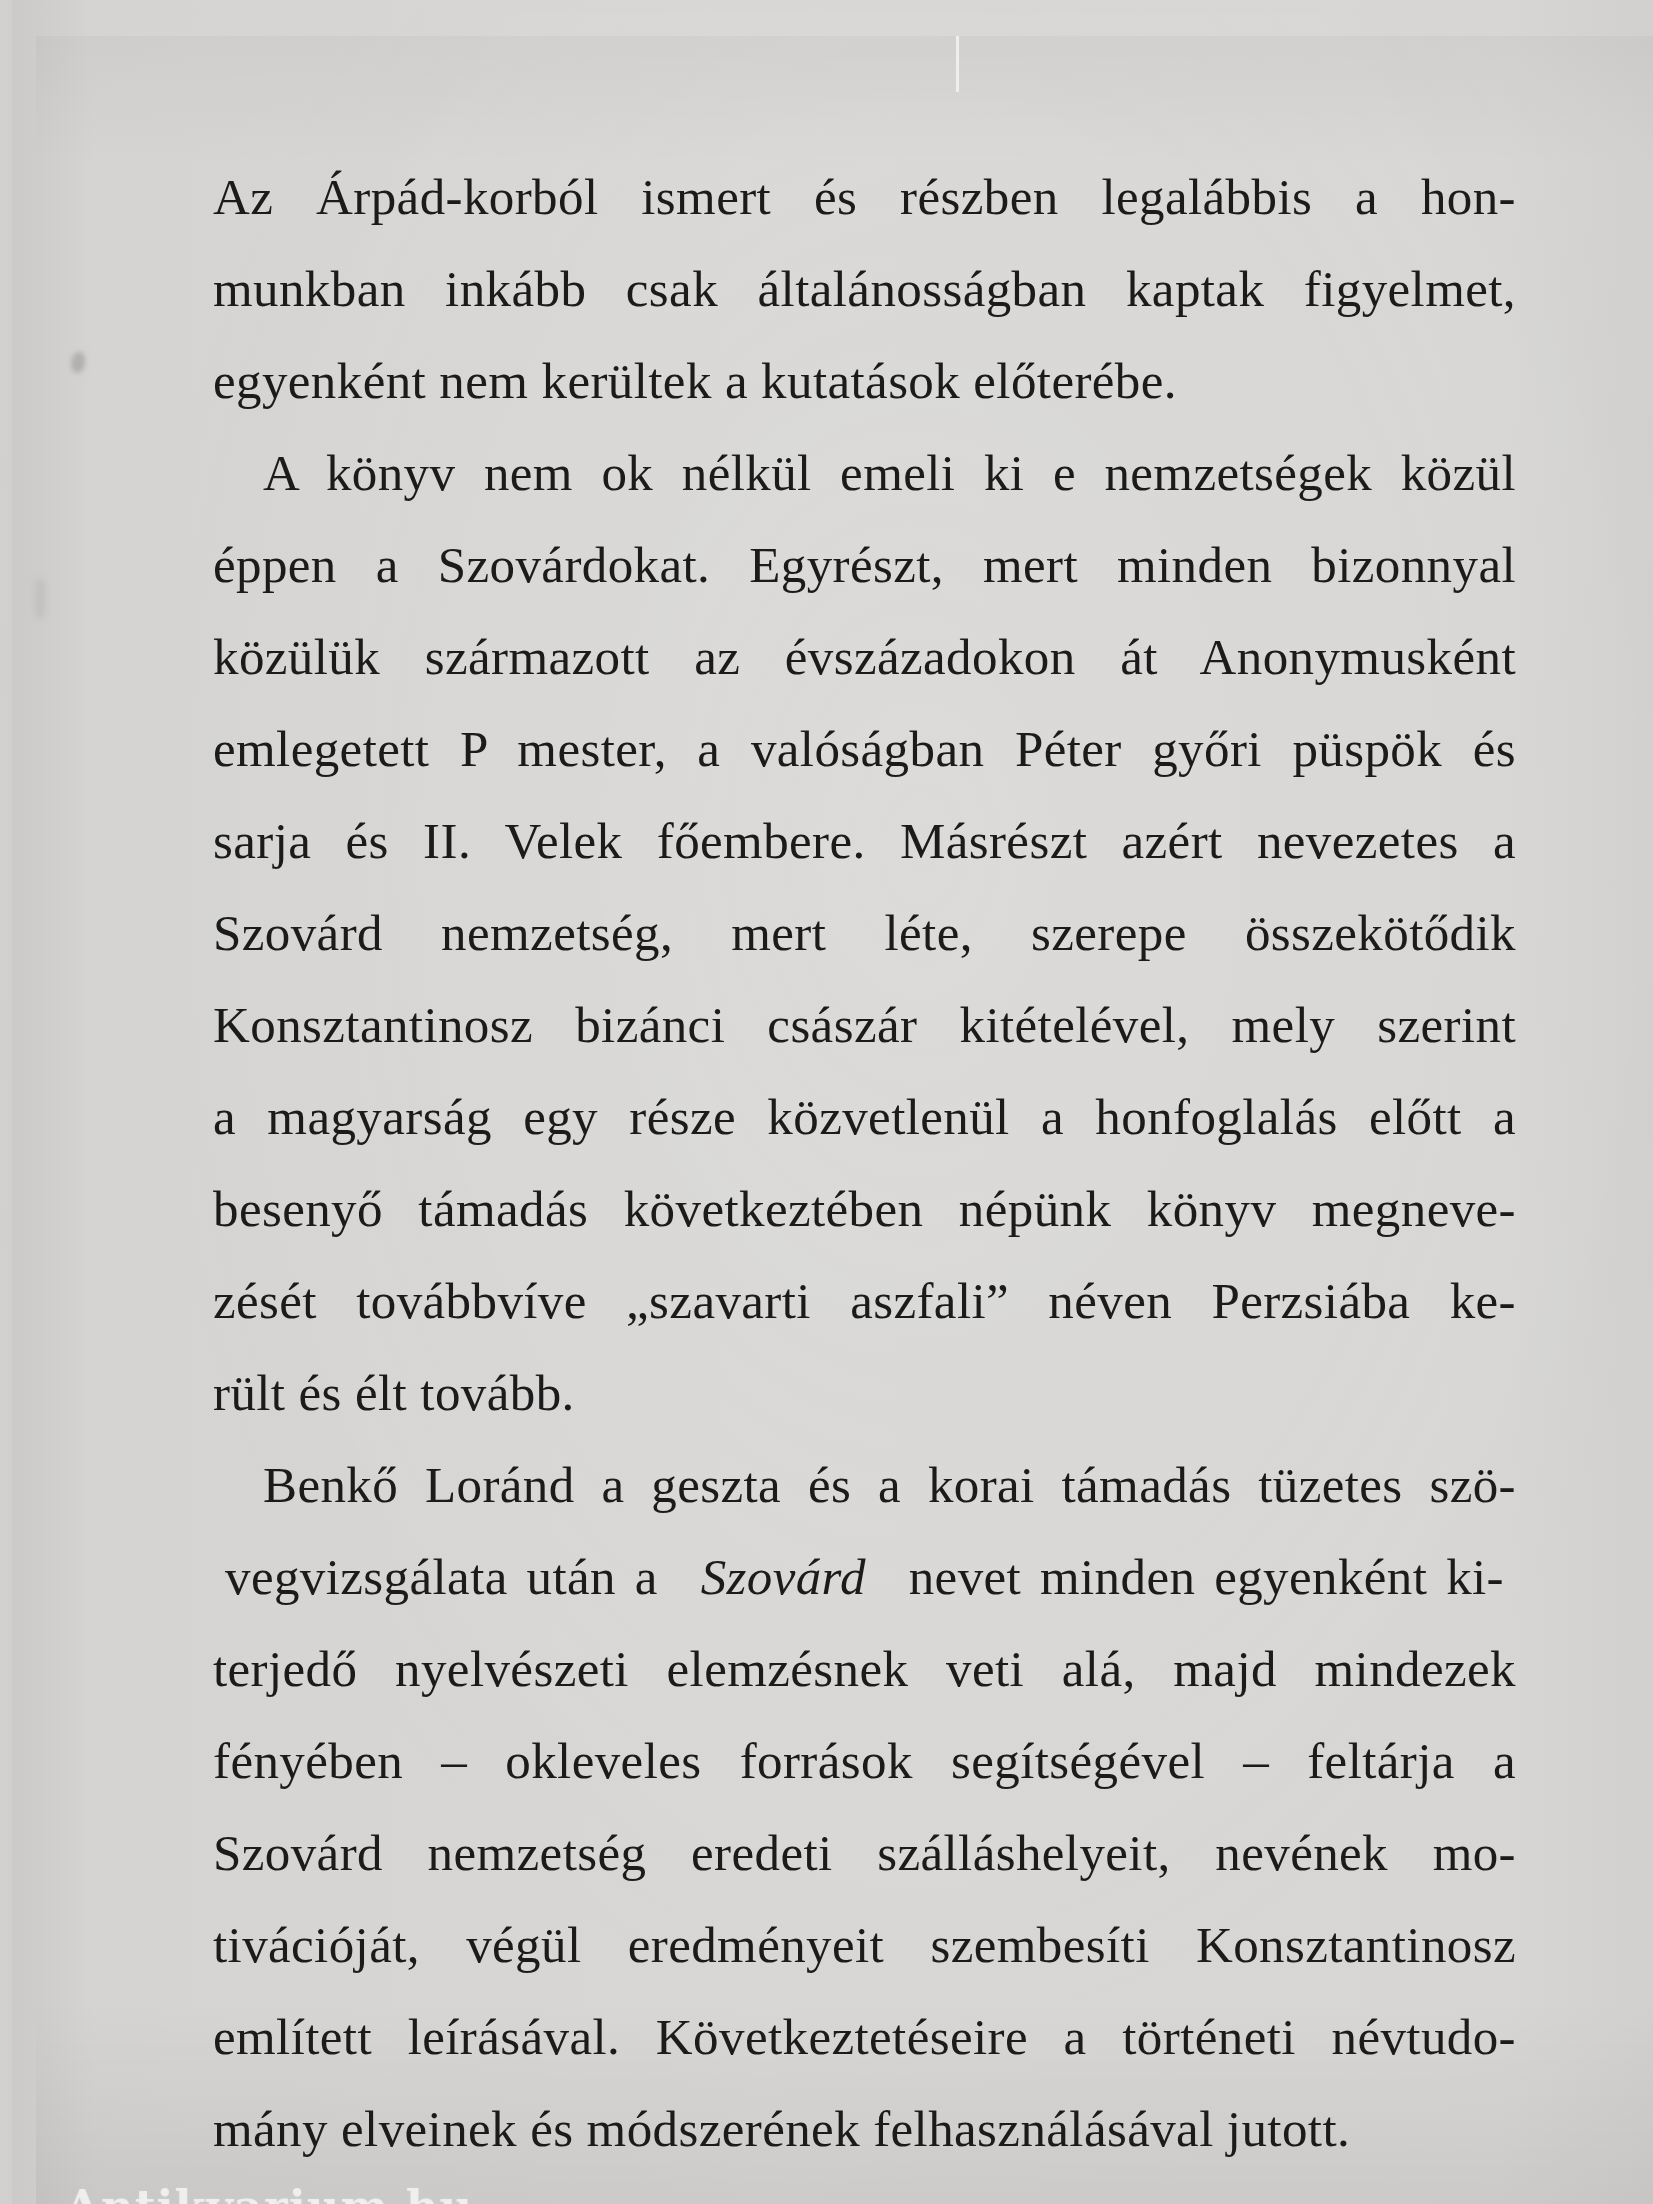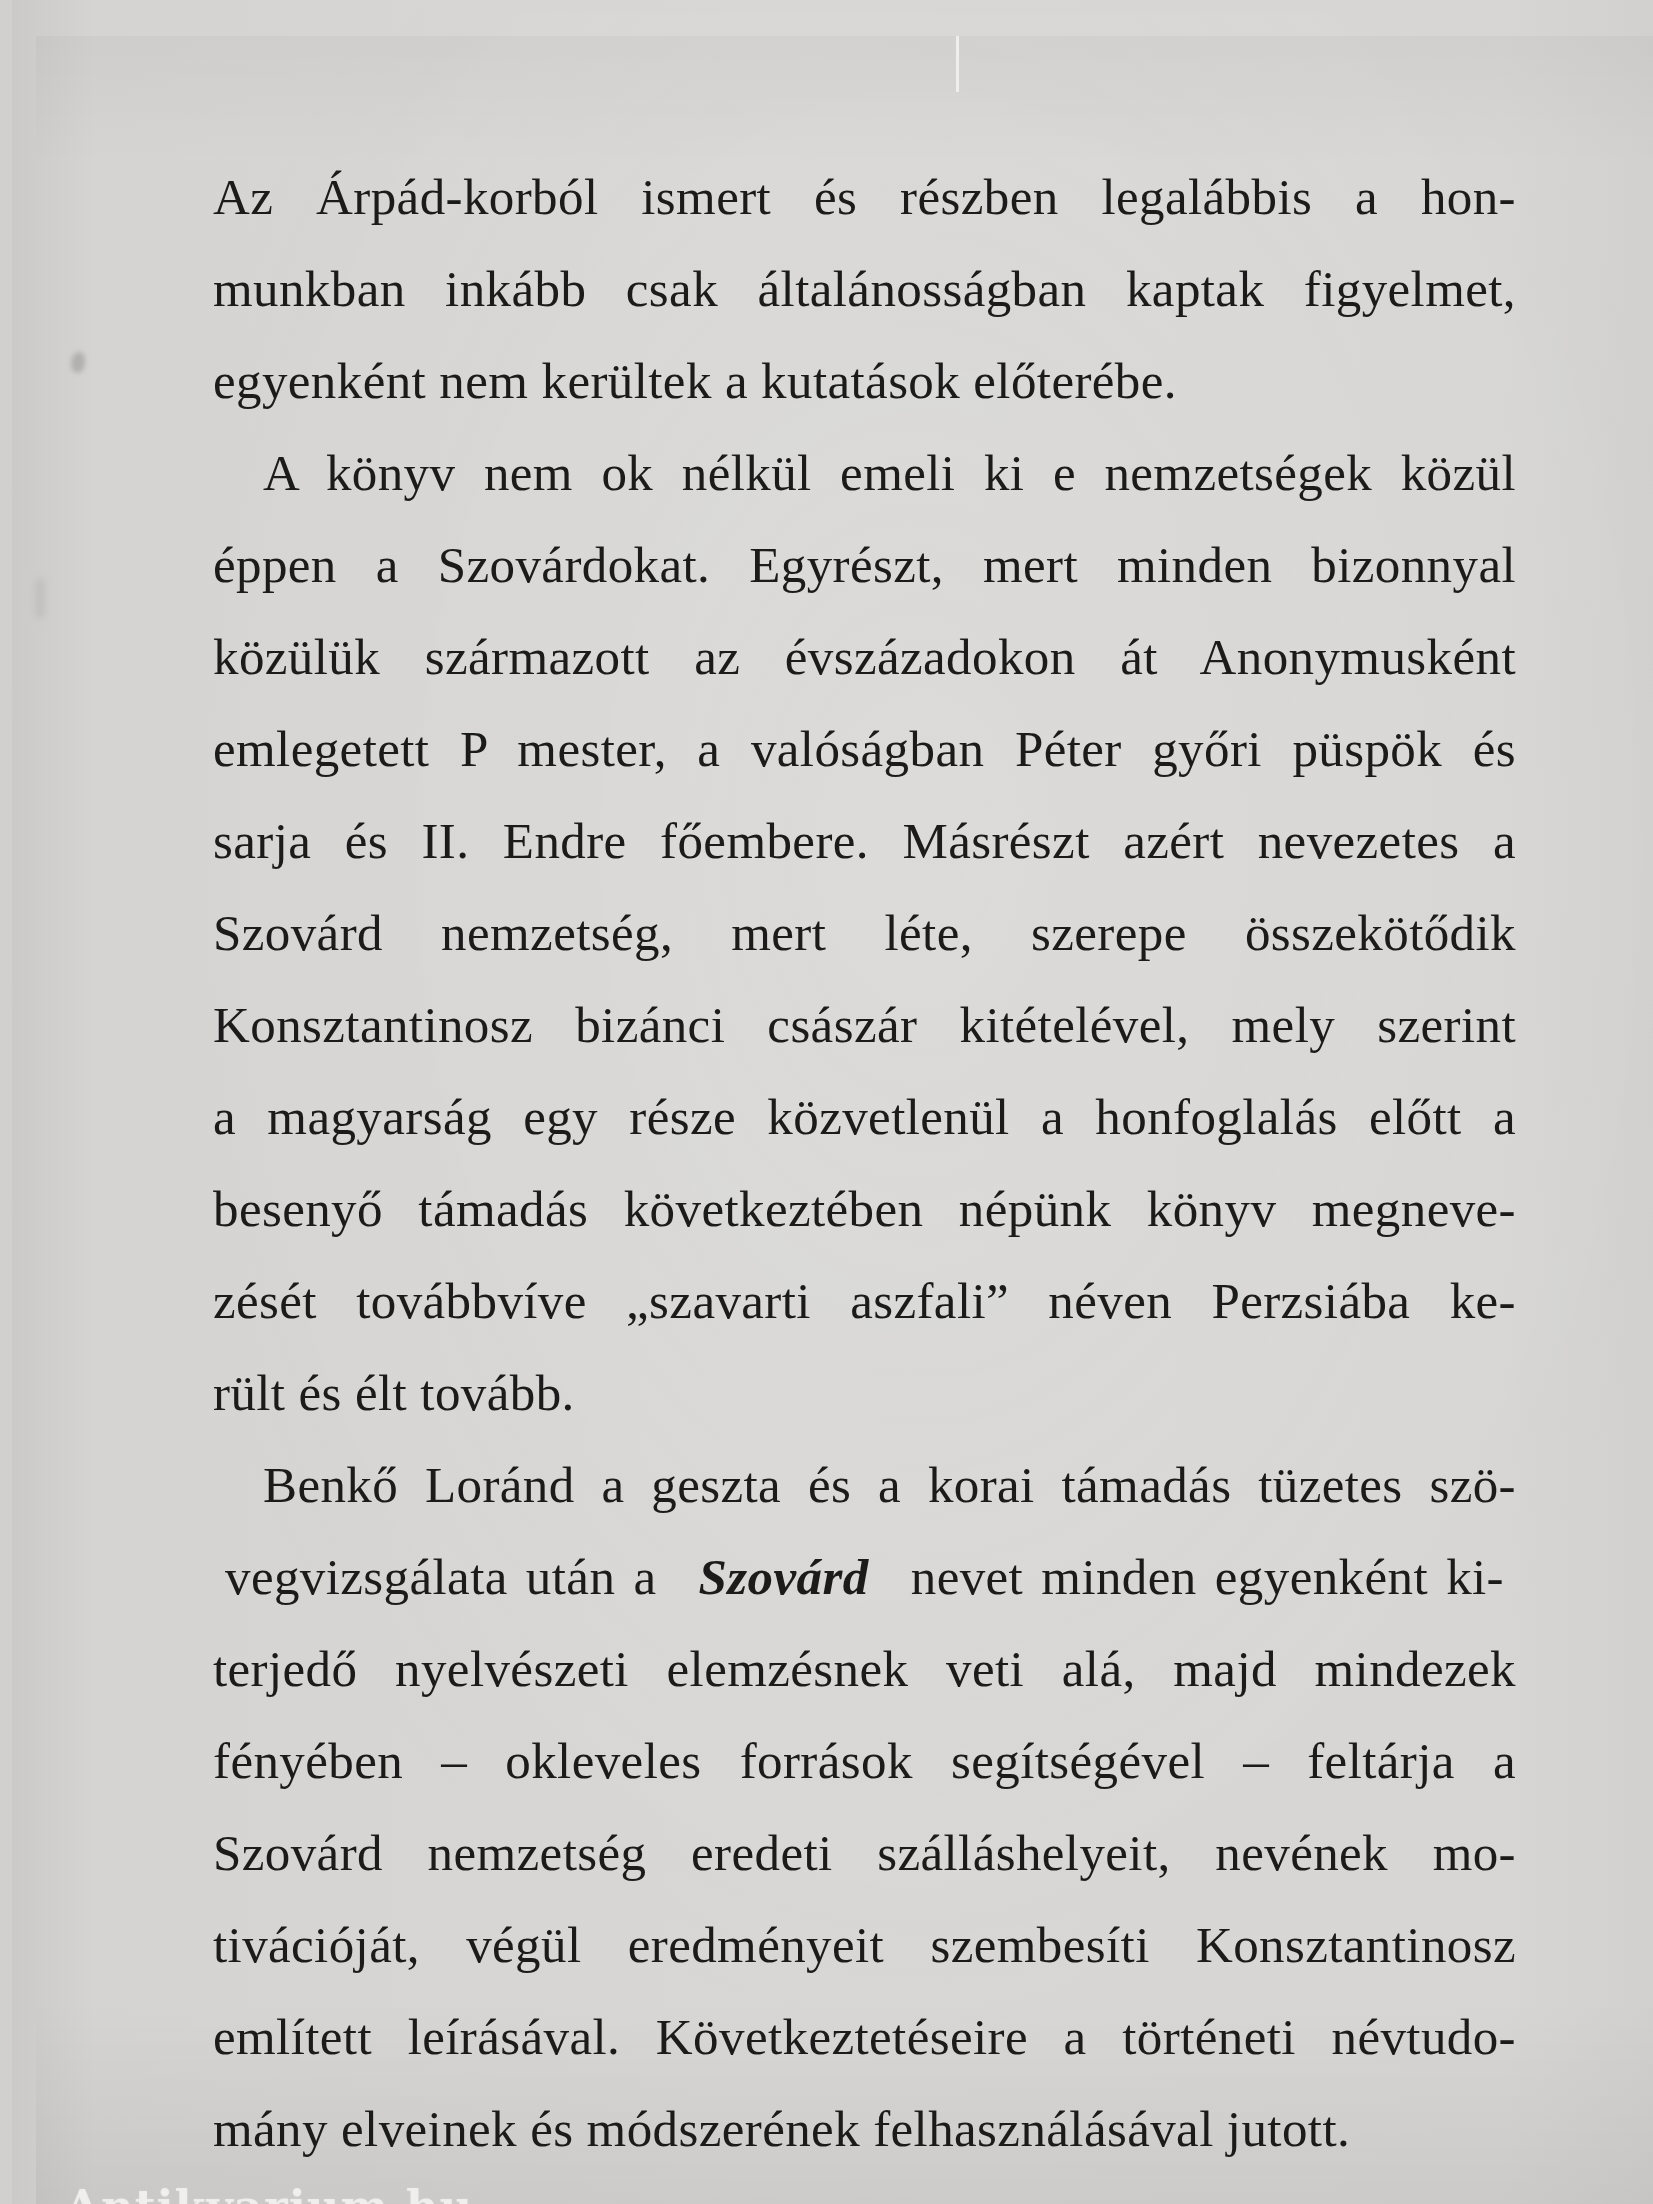--- a/index.html
+++ b/index.html
@@ -38,21 +38,21 @@
   .line {
     height: 80px;
     text-align: justify;
     text-align-last: justify;
     overflow: hidden;
     white-space: nowrap;
   }
   .line.lastline { text-align-last: left; }
   .line.indent  { text-indent: 50px; }
 
-  .italic { font-style: italic; font-weight: bold; }
+  .italic { font-style: italic; }
 
   
   .scratch-line {
     position: absolute;
     left: 920px; top: 0;
     width: 2.9px; height: 56px;
     background: #f2f1ef;
     opacity: 0.9;
   }
   .edge-smudge {
@@ -99,21 +99,21 @@
     <div class="line">Az Árpád-korból ismert és részben legalábbis a hon-</div>
     <div class="line">munkban inkább csak általánosságban kaptak figyelmet,</div>
     <div class="line lastline">egyenként nem kerültek a kutatások előterébe.</div>
   </div>
 
   <div class="paragraph">
     <div class="line indent">A könyv nem ok nélkül emeli ki e nemzetségek közül</div>
     <div class="line">éppen a Szovárdokat. Egyrészt, mert minden bizonnyal</div>
     <div class="line">közülük származott az évszázadokon át Anonymusként</div>
     <div class="line">emlegetett P mester, a valóságban Péter győri püspök és</div>
-    <div class="line">sarja és II. Endre főembere. Másrészt azért nevezetes a</div>
+    <div class="line">sarja és II. Velek főembere. Másrészt azért nevezetes a</div>
     <div class="line">Szovárd nemzetség, mert léte, szerepe összekötődik</div>
     <div class="line">Konsztantinosz bizánci császár kitételével, mely szerint</div>
     <div class="line">a magyarság egy része közvetlenül a honfoglalás előtt a</div>
     <div class="line">besenyő támadás következtében népünk könyv megneve-</div>
     <div class="line">zését továbbvíve „szavarti aszfali” néven Perzsiába ke-</div>
     <div class="line lastline">rült és élt tovább.</div>
   </div>
 
   <div class="paragraph">
     <div class="line indent">Benkő Loránd a geszta és a korai támadás tüzetes szö-</div>

